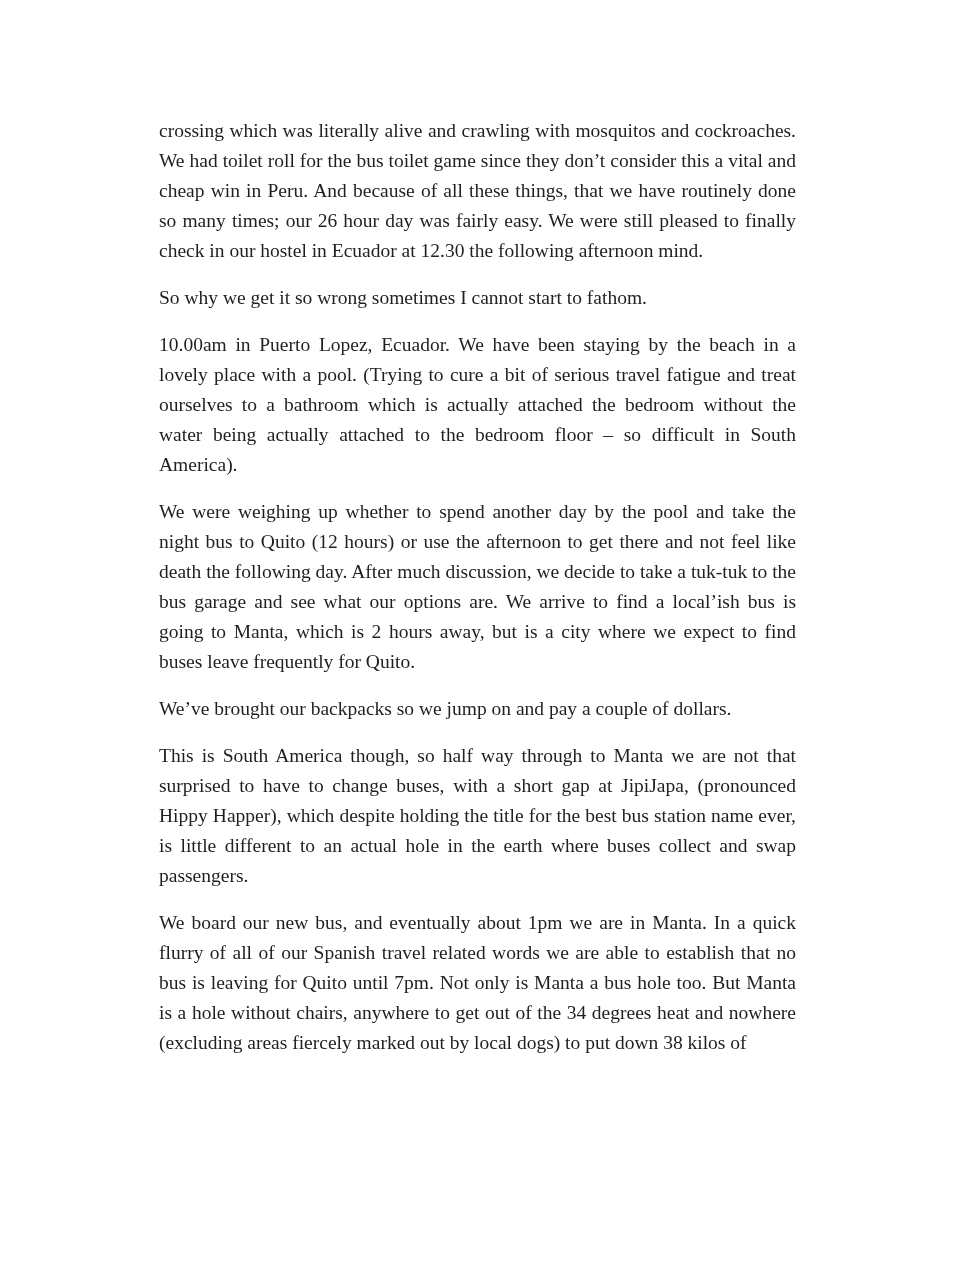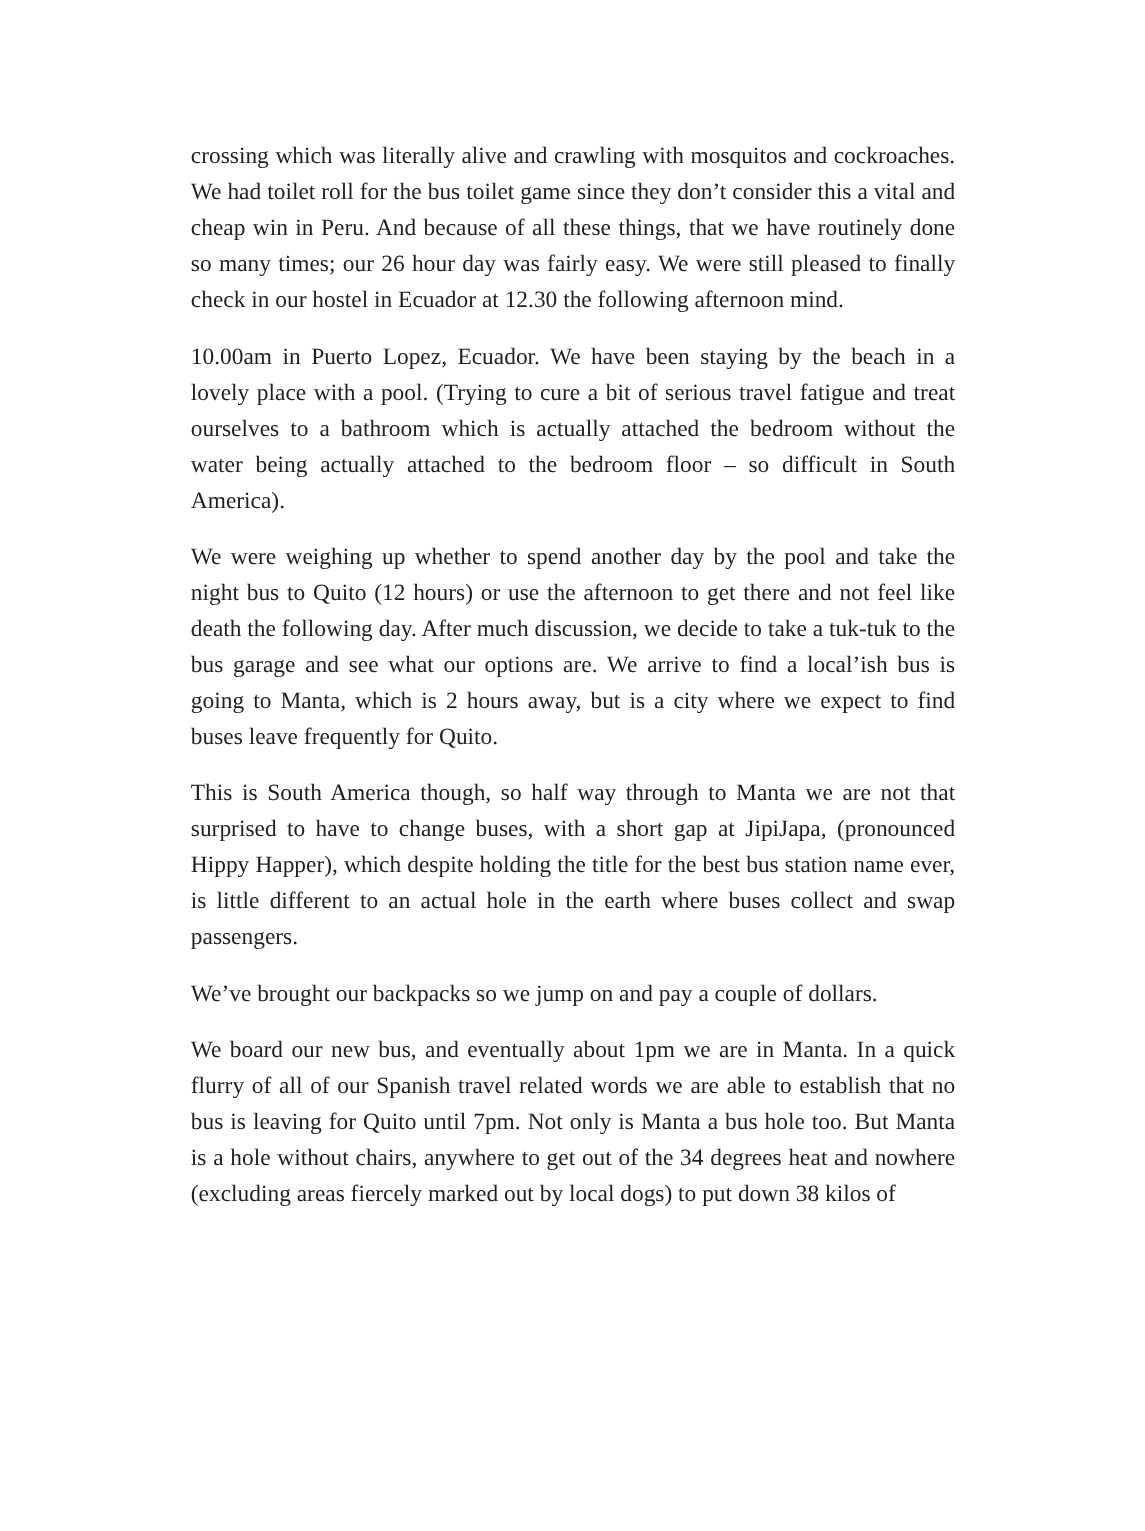--- a/index.html
+++ b/index.html
@@ -42,20 +42,21 @@
     font-size: 16.5px;
     color: #7f1d1d;
   }
 </style>
 </head>
 <body>
 
 <div class="page">
   <div class="text-block">
     <p>crossing which was literally alive and crawling with mosquitos and cockroaches. We had toilet roll for the bus toilet game since they don’t consider this a vital and cheap win in Peru. And because of all these things, that we have routinely done so many times; our 26 hour day was fairly easy. We were still pleased to finally check in our hostel in Ecuador at 12.30 the following afternoon mind.</p>
+    <p>So why we get it so wrong sometimes I cannot start to fathom.</p>
     <p>10.00am in Puerto Lopez, Ecuador. We have been staying by the beach in a lovely place with a pool. (Trying to cure a bit of serious travel fatigue and treat ourselves to a bathroom which is actually attached the bedroom without the water being actually attached to the bedroom floor – so difficult in South America).</p>
     <p>We were weighing up whether to spend another day by the pool and take the night bus to Quito (12 hours) or use the afternoon to get there and not feel like death the following day. After much discussion, we decide to take a tuk-tuk to the bus garage and see what our options are. We arrive to find a local’ish bus is going to Manta, which is 2 hours away, but is a city where we expect to find buses leave frequently for Quito.</p>
+    <p>We’ve brought our backpacks so we jump on and pay a couple of dollars.</p>
     <p>This is South America though, so half way through to Manta we are not that surprised to have to change buses, with a short gap at JipiJapa, (pronounced Hippy Happer), which despite holding the title for the best bus station name ever, is little different to an actual hole in the earth where buses collect and swap passengers.</p>
-    <p>We’ve brought our backpacks so we jump on and pay a couple of dollars.</p>
     <p>We board our new bus, and eventually about 1pm we are in Manta. In a quick flurry of all of our Spanish travel related words we are able to establish that no bus is leaving for Quito until 7pm. Not only is Manta a bus hole too. But Manta is a hole without chairs, anywhere to get out of the 34 degrees heat and nowhere (excluding areas fiercely marked out by local dogs) to put down 38 kilos of</p>
   </div>
   <div class="page-number">269</div>
 </div>
 
 </body></html>

